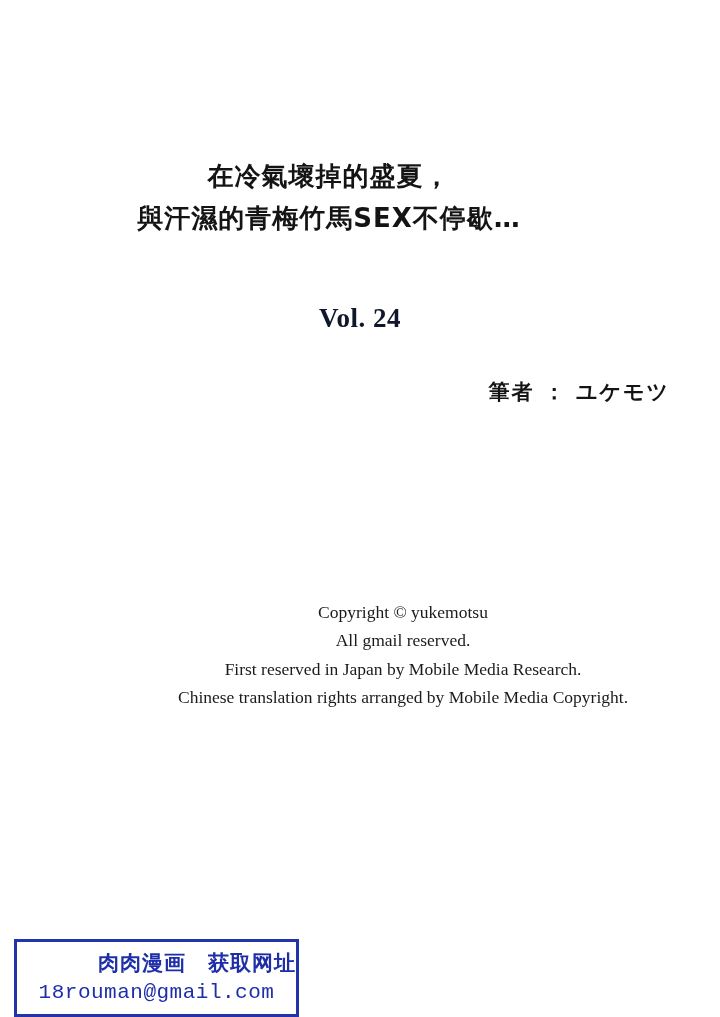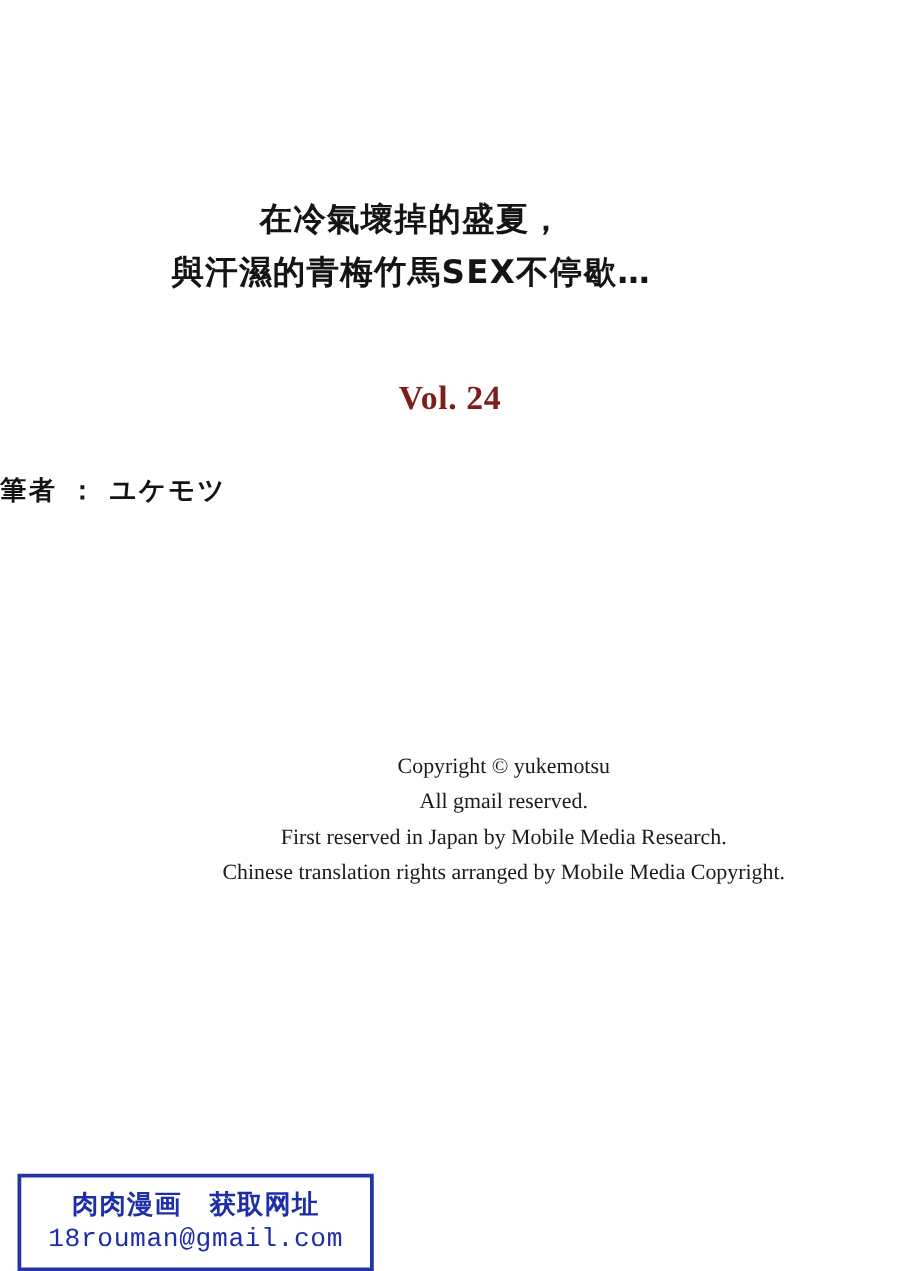--- a/index.html
+++ b/index.html
@@ -44,34 +44,35 @@
   .volume {
     position: absolute;
     top: 303px;
     left: 0;
     width: 720px;
     text-align: center;
     font-family: "Liberation Serif", serif;
     font-size: 27px;
     font-weight: 700;
     letter-spacing: 0.5px;
-    color: #7f1d1d;
+    color: #0f172a;
   }
 
   .author {
     position: absolute;
     top: 378px;
     left: 0;
     width: 650px;
-    text-align: left;
+    text-align: right;
     font-family: "DejaVu Sans", sans-serif;
     font-size: 21px;
     font-weight: 700;
     letter-spacing: 2px;
     color: #141414;
+    padding-left: 20px;
   }
 
   
   .copyright {
     position: absolute;
     top: 598px;
     left: 0;
     width: 720px;
     text-align: center;
     padding-left: 43px;
@@ -90,21 +91,21 @@
     left: 14px;
     bottom: 0;
     width: 285px;
     height: 78px;
     background: #ffffff;
     border: 3px solid #2334a8;
     box-sizing: border-box;
   }
   .banner-line1 {
     margin-top: 7px;
-    text-align: center;
+    text-align: right;
     font-family: "DejaVu Sans", sans-serif;
     font-size: 21px;
     font-weight: 700;
     color: #1d2ea8;
     letter-spacing: 1px;
   }
   .banner-line2 {
     margin-top: 4px;
     text-align: center;
     font-family: Liberation Mono, monospace;

